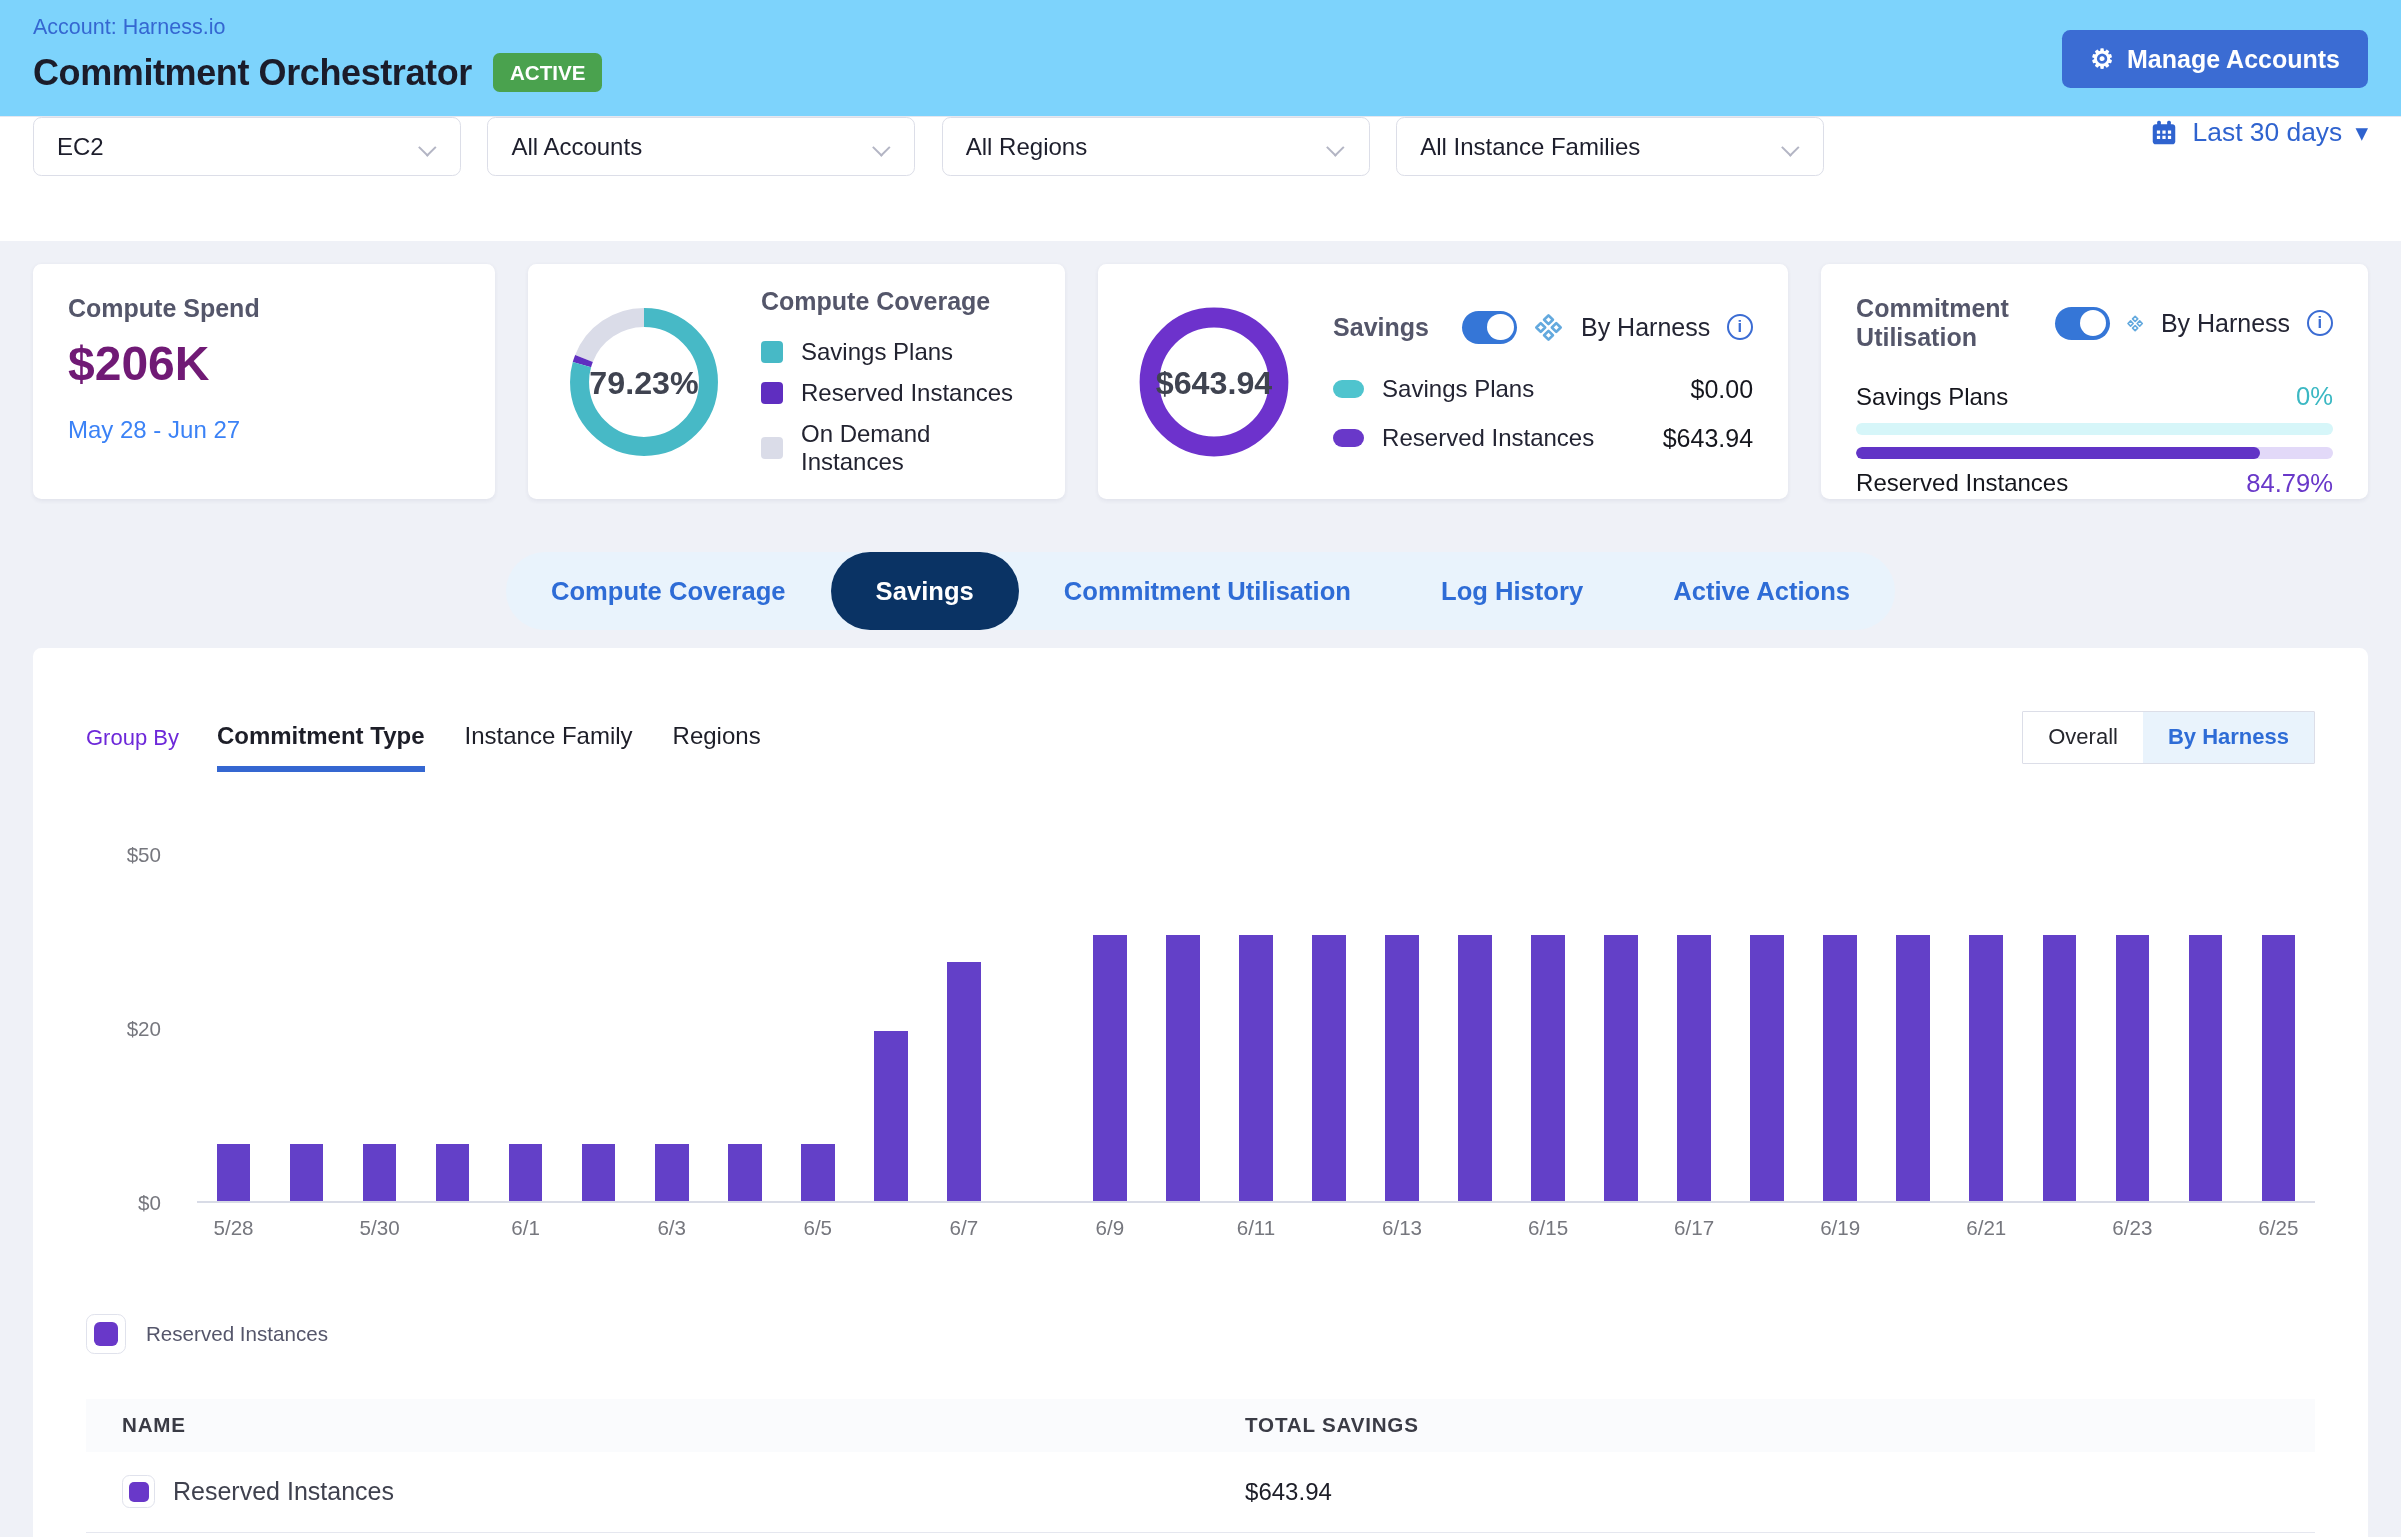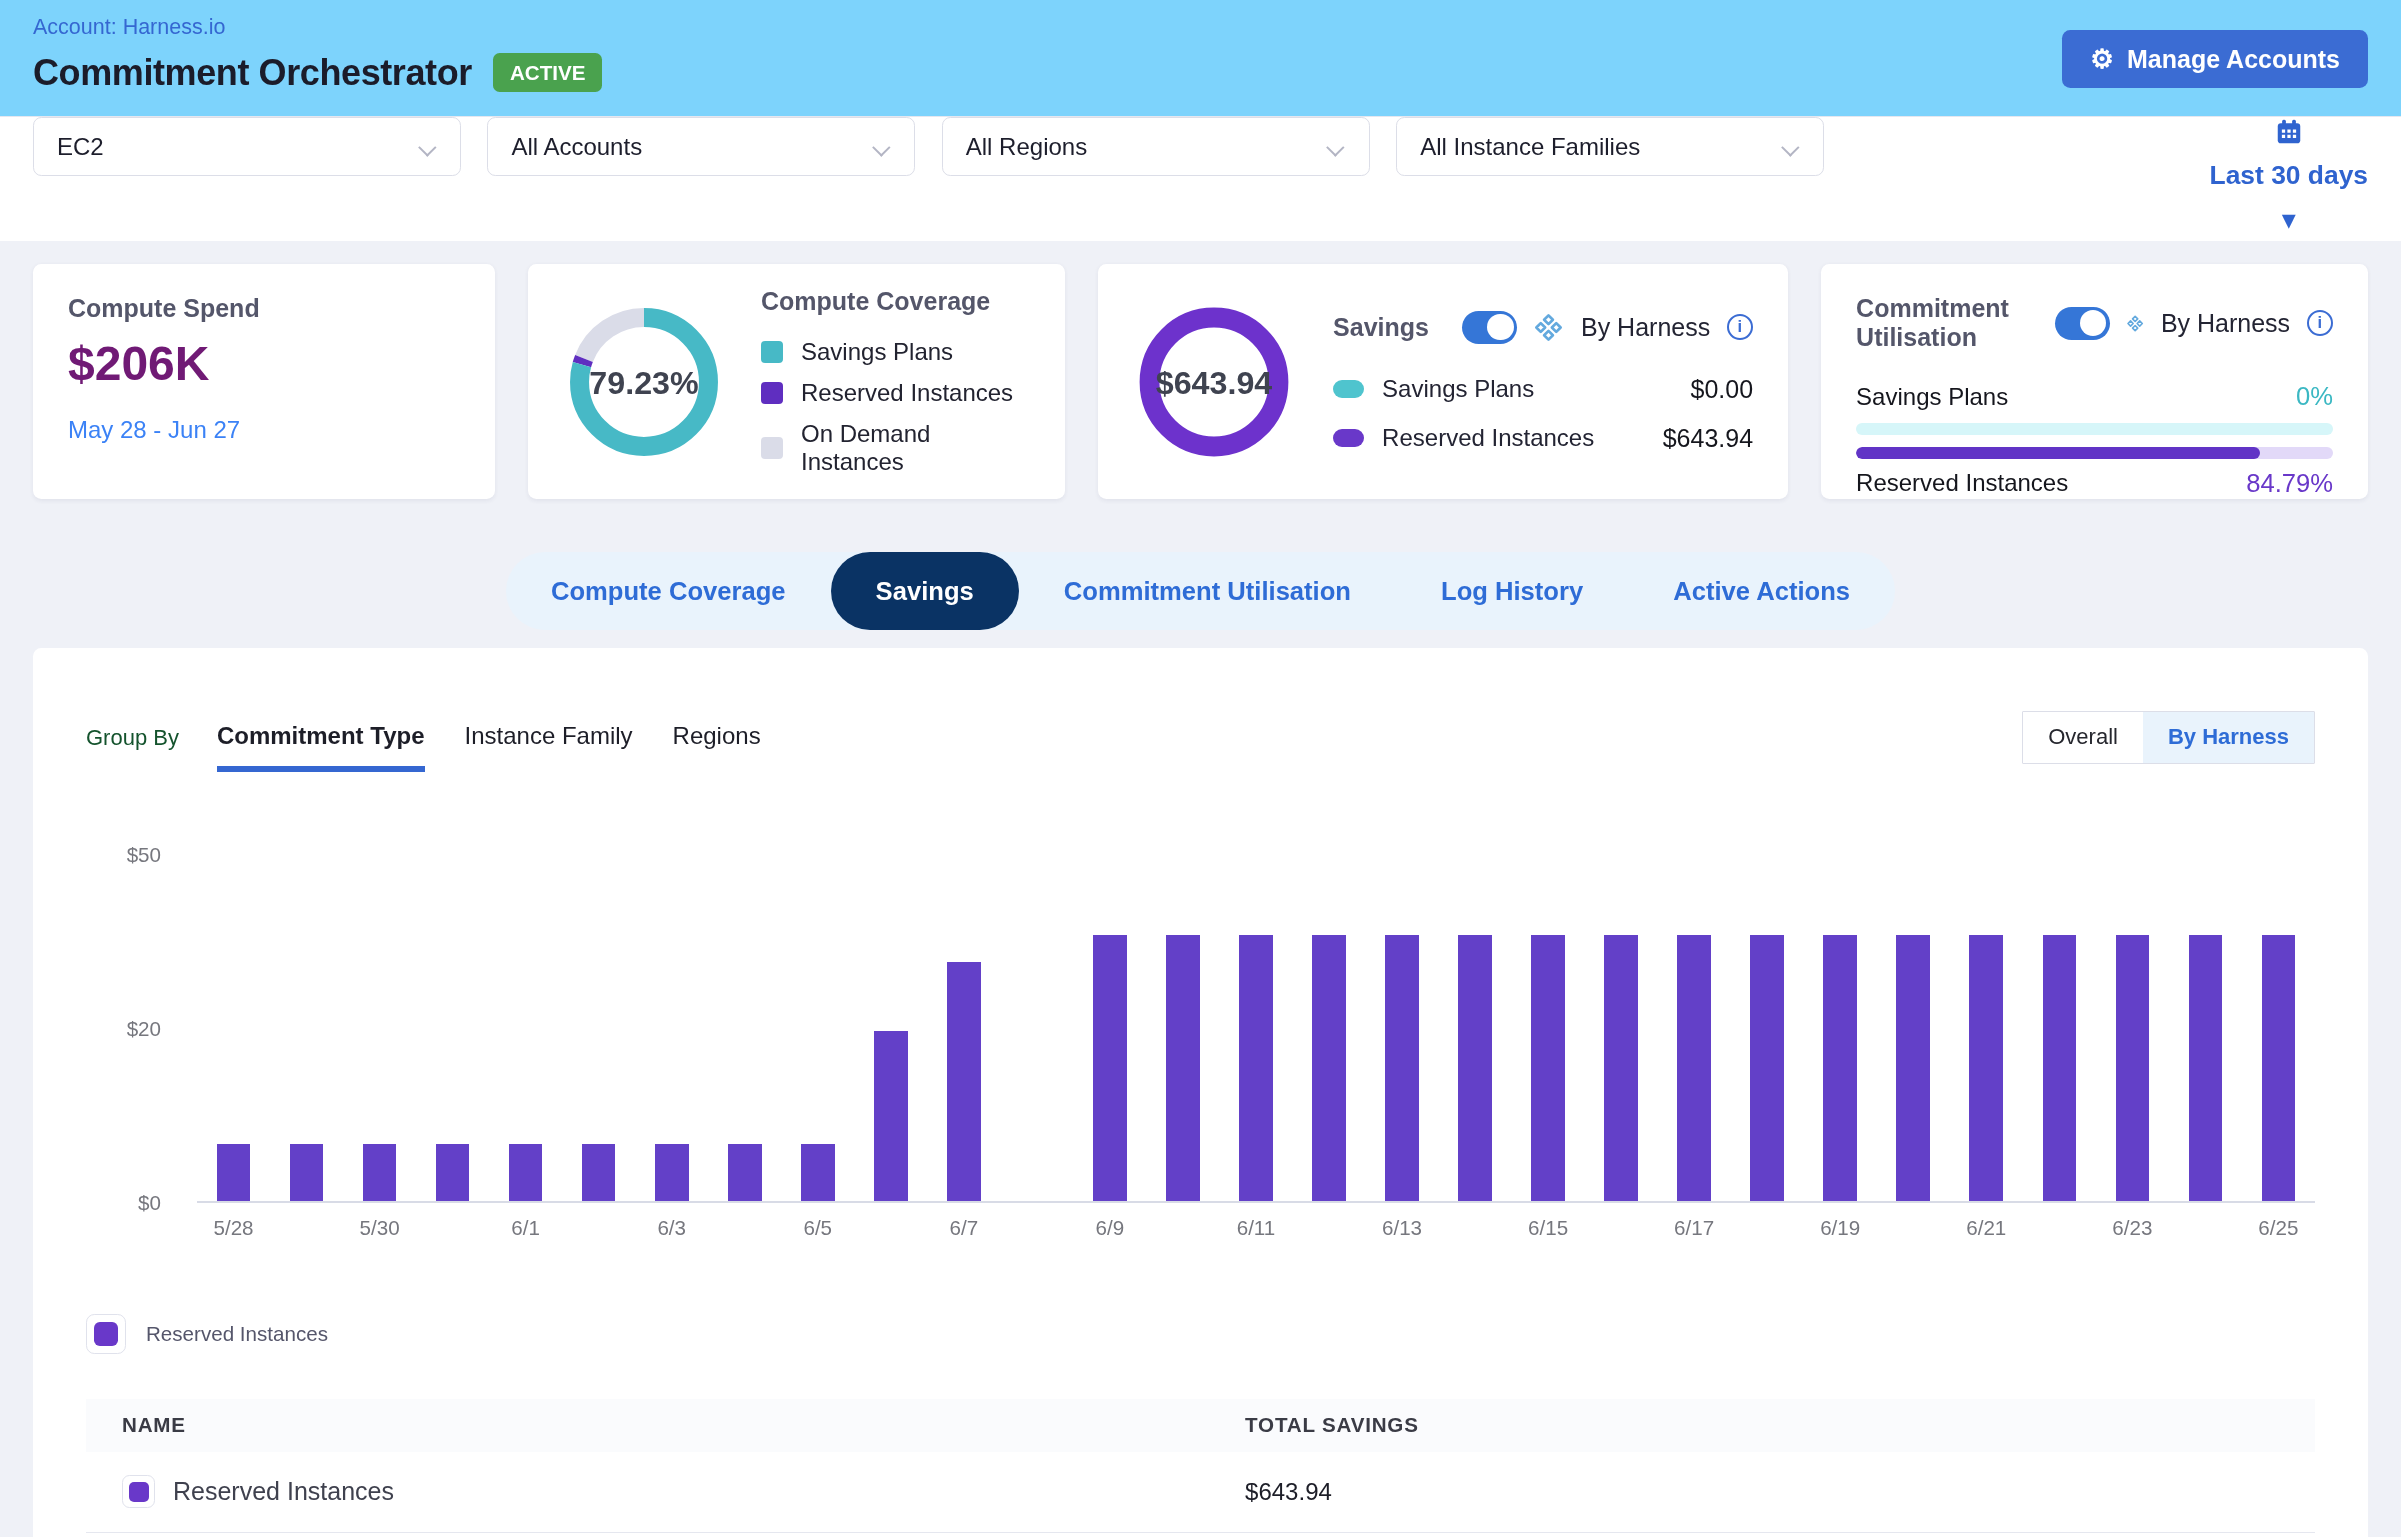--- a/index.html
+++ b/index.html
@@ -17,21 +17,21 @@
     font-size:25px; font-weight:bold; height:58px; padding:0 28px; border-radius:8.3px; display:flex; align-items:center; gap:13.2px; cursor:pointer; }
   .gear-ic::before { content:"⚙"; font-size:26.4px; color:#fff; }
 
   
   .filterbar { height:124px; background:#fff; display:flex; align-items:flex-start; gap:26.4px; padding:0 33px; }
   .select { width:428px; height:59px; background:#fff; border:1.7px solid #dcdee8; border-radius:8.3px;
     display:flex; align-items:center; justify-content:space-between; padding:0 23px; font-size:24px; color:#1d1e2c; cursor:pointer; }
   .chev { width:18px; height:18px; position:relative; }
   .chev::before { content:""; position:absolute; left:1.7px; top:3.3px; width:10.7px; height:10.7px;
     border-right:2.5px solid #b3b5c4; border-bottom:2.5px solid #b3b5c4; transform:rotate(45deg); }
-  .datepicker { margin-left:auto; display:flex; align-items:center; gap:13.2px; color:#2f63cf; font-size:26.4px; font-weight:700; cursor:pointer;flex-direction:column; }
+  .datepicker { margin-left:auto; display:flex; align-items:center; gap:13.2px; color:#2f63cf; font-size:26.4px; font-weight:400; cursor:pointer; }
   .caret-down::before { content:"▾"; color:#2f63cf; font-size:25px; }
 
   
   .content { background:#eff1f7; padding:23px 33px 0 33px; height:1297px; }
   .cards { display:flex; gap:33px; }
   .card { background:#fff; border-radius:8.3px; height:235px; padding:30px 35px; box-shadow:0 1.7px 4.1px rgba(40,48,80,.07); }
   .card-title { font-size:25px; font-weight:600; color:#54566a; }
 
   .card-spend { width:462px; }
   .spend-value { font-size:48px; font-weight:800; color:#701a75; margin-top:13px; }
@@ -71,21 +71,21 @@
 
   
   .tabsbar { display:flex; justify-content:center; margin-top:53px; }
   .tabs { background:#e9f3fc; border-radius:40px; height:78px; display:flex; align-items:center; }
   .tab { height:78px; display:flex; align-items:center; padding:0 45px; font-size:25.6px; font-weight:bold; color:#2e6cd6; border-radius:40px; cursor:pointer; }
   .tab.active { background:#0a3364; color:#fff; }
 
   
   .panel { background:#fff; border-radius:8.3px; margin-top:18px; padding:63px 53px 50px 53px; height:932px; }
   .gb-row { display:flex; align-items:flex-end; }
-  .gb-label { font-size:22px; color:#14532d; margin-right:38px; padding-bottom:21.5px; }
+  .gb-label { font-size:22px; color:#6d28d9; margin-right:38px; padding-bottom:21.5px; }
   .gb-opt { font-size:24px; color:#1d1e28; margin-right:40px; padding-bottom:16.5px; border-bottom:6.6px solid transparent; cursor:pointer; }
   .gb-opt.selected { font-weight:bold; border-bottom-color:#3567d1; }
   .segmented { margin-left:auto; display:flex; border:1.7px solid #dcdee8; border-radius:1px; overflow:hidden; margin-bottom:8.3px; }
   .seg-opt { font-size:22px; padding:12.4px 25px; color:#26272e; background:#fff; cursor:pointer; }
   .seg-opt.selected { color:#2e6cd6; font-weight:bold; background:#e9f3fc; }
 
   
   .chart { margin-top:83px; padding-left:111px; position:relative; }
   .yticks { position:absolute; left:0; top:0; width:111px; height:348px; }
   .ytick { position:absolute; right:36px; transform:translateY(50%); font-size:20.6px; color:#76777e; }

